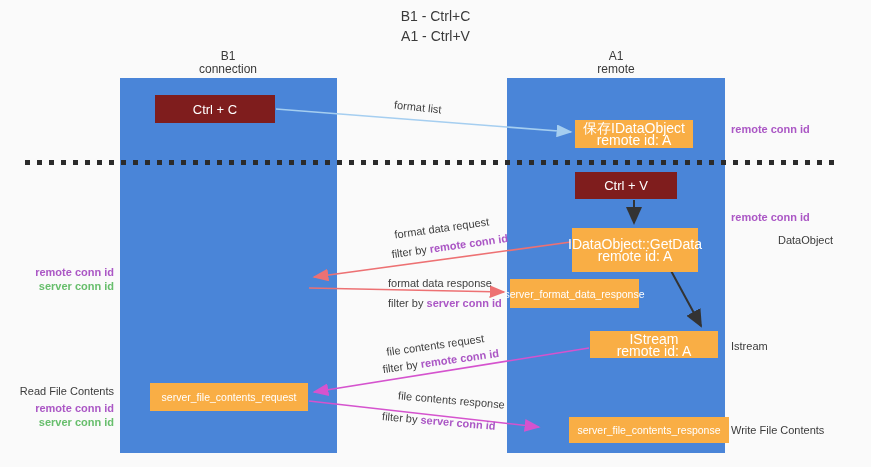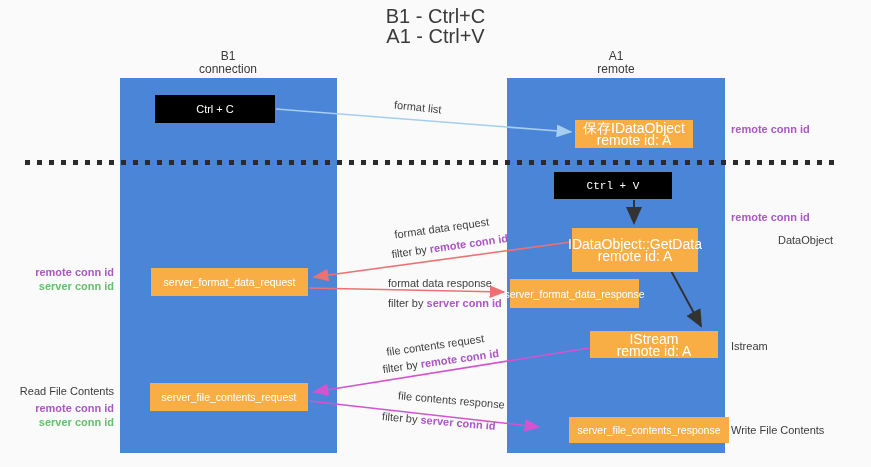--- a/index.html
+++ b/index.html
@@ -7,38 +7,38 @@
     position:relative;width:871px;height:467px;overflow:hidden;
     background:#fafafa;
     font-family:"Liberation Sans","DejaVu Sans",sans-serif;
     color:#3b3b3b;
   }
   .abs{position:absolute;}
   .nowrap{white-space:nowrap;}
 
   .page-title{
     left:0;top:6px;width:100%;text-align:center;
-    font-size:20px;line-height:20px;color:#3a3a3a;
+    font-size:14px;line-height:20px;color:#3a3a3a;
   }
   .col-header{
     top:50px;width:140px;text-align:center;
     font-size:12px;line-height:13px;color:#3a3a3a;
   }
   .lifeline{
     top:78px;width:217px;height:375px;background:#4a85d8;
   }
   .dashline{
     left:25px;top:160px;width:813px;height:5px;
     background:repeating-linear-gradient(90deg,#2b2b2b 0 5px,transparent 5px 12px);
   }
   .node{
     display:flex;align-items:center;justify-content:center;flex-direction:column;
     color:#fff;text-align:center;
   }
-  .green{background:#000000;font-size:11px;}
+  .green{background:#7f1d1d;font-size:13px;}
   .orange{background:#f9ae45;}
   .orange.one{font-size:10.5px;}
   .orange.two{font-size:14px;line-height:12px;}
 
   .flow-label{font-size:11px;color:#3f3f3f;}
   .rot-neg{transform:rotate(-8deg);}
   .rot-pos6{transform:rotate(6deg);}
   .rot-pos5{transform:rotate(5deg);}
   .purple-id{color:#ab57c5;font-weight:bold;}
   .green-id{color:#67be6c;font-weight:bold;}
@@ -99,32 +99,29 @@
 
   <div class="abs node green" style="left:155px;top:95px;width:120px;height:28px;">
     <span>Ctrl + C</span>
   </div>
 
   <div class="abs node orange two" style="left:575px;top:120px;width:118px;height:28px;">
     <span>保存IDataObject</span>
     <span>remote id: A</span>
   </div>
 
-  <div class="abs node green" style="left:554px;top:172px;width:118px;height:27px;font-family:Liberation Mono, monospace;">
+  <div class="abs node green" style="left:575px;top:172px;width:102px;height:27px;">
     <span>Ctrl + V</span>
   </div>
 
   <div class="abs node orange two" style="left:572px;top:228px;width:126px;height:44px;">
     <span>IDataObject::GetData</span>
     <span>remote id: A</span>
   </div>
 
-  <div class="abs node orange one" style="left:151px;top:268px;width:157px;height:28px;">
-    <span class="nowrap">server_format_data_request</span>
-  </div>
 
   <div class="abs node orange one" style="left:510px;top:279px;width:129px;height:29px;">
     <span class="nowrap">server_format_data_response</span>
   </div>
 
   <div class="abs node orange two" style="left:590px;top:331px;width:128px;height:27px;">
     <span>IStream</span>
     <span>remote id: A</span>
   </div>
 

